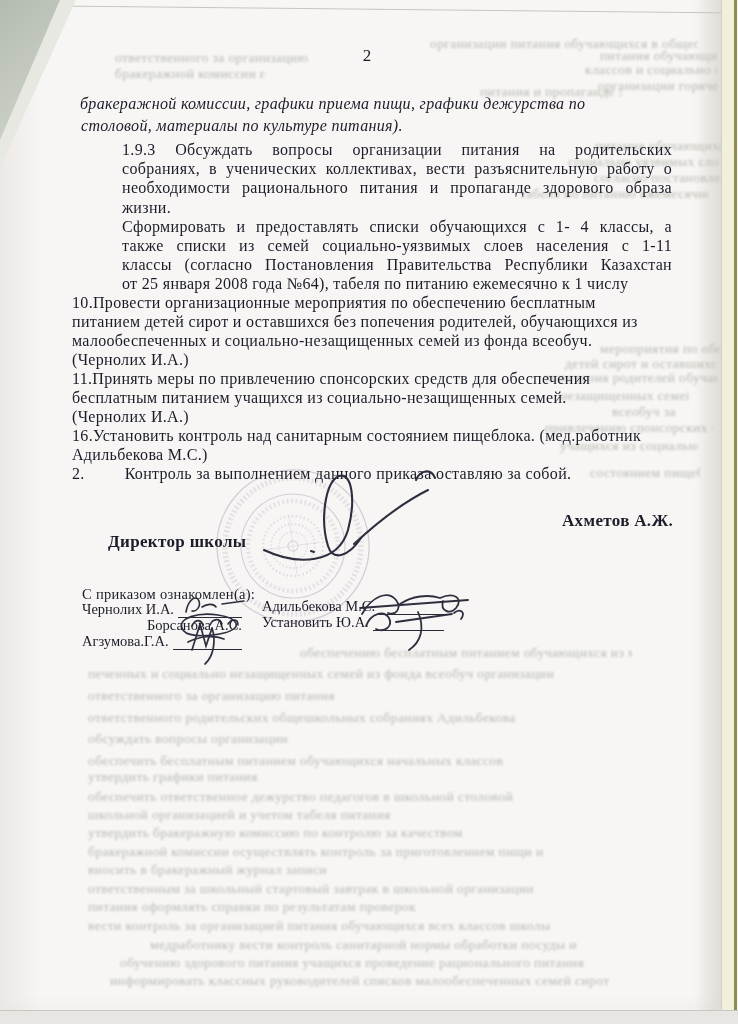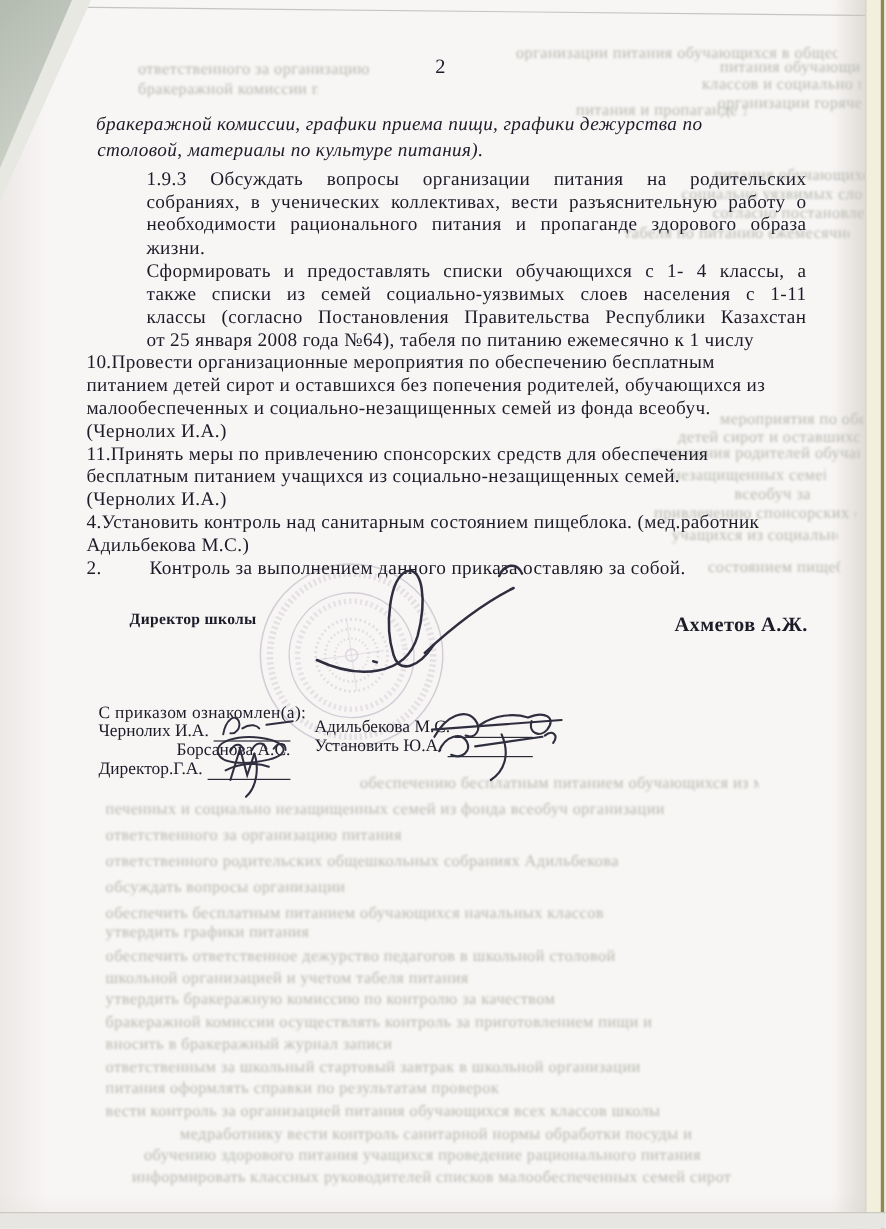--- a/index.html
+++ b/index.html
@@ -123,28 +123,28 @@
 
   <div class="tline" style="left:72px;top:293px;">10.Провести организационные мероприятия по обеспечению бесплатным</div>
   <div class="tline" style="left:72px;top:312px;">питанием детей сирот и оставшихся без попечения родителей, обучающихся из</div>
   <div class="tline" style="left:72px;top:331px;">малообеспеченных и социально-незащищенных семей  из фонда всеобуч.</div>
   <div class="tline" style="left:72px;top:350px;">(Чернолих И.А.)</div>
 
   <div class="tline" style="left:72px;top:369px;">11.Принять меры по привлечению спонсорских средств для обеспечения</div>
   <div class="tline" style="left:72px;top:388px;">бесплатным питанием  учащихся из социально-незащищенных семей.</div>
   <div class="tline" style="left:72px;top:407px;">(Чернолих И.А.)</div>
 
-  <div class="tline" style="left:72px;top:426px;">4.Установить контроль над санитарным состоянием пищеблока. (мед.работник</div>
+  <div class="tline" style="left:72px;top:426px;">16.Установить контроль над санитарным состоянием пищеблока. (мед.работник</div>
   <div class="tline" style="left:72px;top:445px;">Адильбекова М.С.)</div>
 
   <div class="tline" style="left:72px;top:464px;">
     <span>2.</span><span style="display:inline-block;width:40px;"></span><span>Контроль за выполнением данного приказа оставляю за собой.</span>
   </div>
 
-  <div class="tline bold" style="left:108px;top:506px;font-size:13px;font-family:Liberation Serif, serif;">Директор школы</div>
+  <div class="tline bold" style="left:108px;top:532px;font-size:17px;font-family:Liberation Serif, serif;">Директор школы</div>
   <div class="tline bold" style="left:542px;top:511px;font-size:17px;margin-left:20px;">Ахметов А.Ж.</div>
 
   <svg style="left:250px;top:458px;" width="200" height="112" viewBox="0 0 200 112">
     <g stroke="#2e2e3e" stroke-width="2.1" fill="none" stroke-linecap="round">
       <path d="M14 92 C 48 108, 88 106, 98 72 C 106 42, 102 14, 89 18 C 75 24, 70 62, 78 88 C 83 104, 99 98, 111 80"></path>
       <path d="M104 86 C 132 60, 158 42, 178 32"></path>
       <path d="M166 22 C 170 12, 181 10, 185 20"></path>
       <path d="M61 93 l 3 1"></path>
     </g>
   </svg>
@@ -153,21 +153,21 @@
 
   <div class="ackrow c1" style="top:601px;">
     <span>Чернолих И.А.</span>
       <span class="uline"></span>
   </div>
   <div class="ackrow c1" style="top:617px;flex-direction:column;">
     <span>Борсанова А.С.</span>
       <span class="uline"></span>
   </div>
   <div class="ackrow c1" style="top:633px;">
-    <span>Директор.Г.А.</span>
+    <span>Агзумова.Г.А.</span>
       <span class="uline"></span>
   </div>
 
   <div class="ackrow c2" style="top:598px;">
     <span>Адильбекова М.С.</span>
       <span class="uline"></span>
   </div>
   <div class="ackrow c2" style="top:614px;">
     <span>Установить Ю.А.</span>
       <span class="uline"></span>

